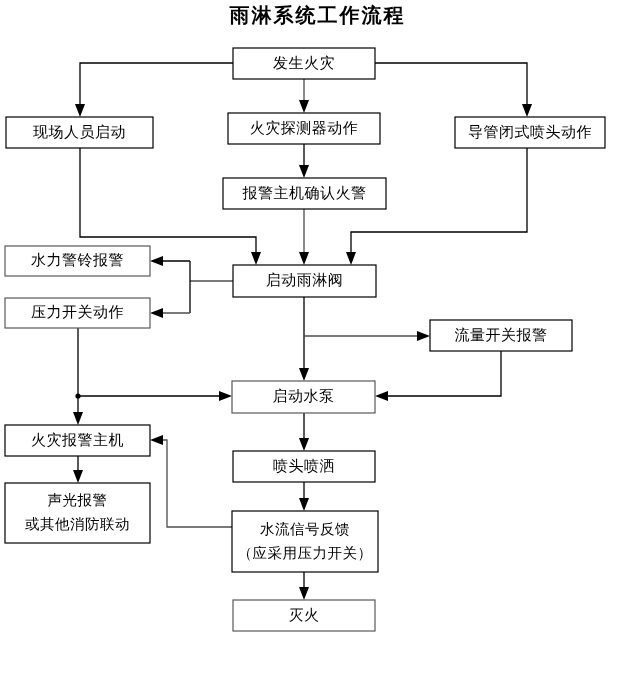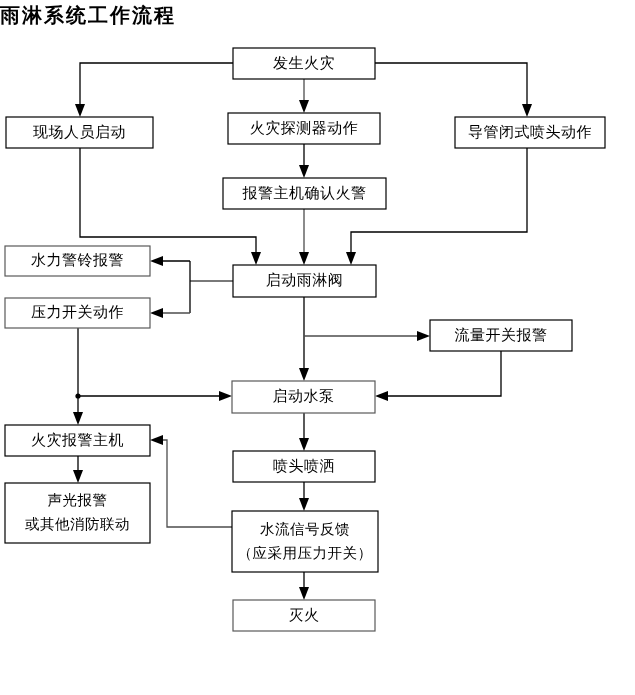--- a/index.html
+++ b/index.html
@@ -17,21 +17,21 @@
     position: relative;
     width: 635px;
     height: 695px;
     background: #ffffff;
   }
   #title {
     position: absolute;
     left: 0;
     top: 2px;
     width: 635px;
-    text-align: left;
+    text-align: center;
     font-family: "DejaVu Serif", "Liberation Serif", serif;
     font-weight: bold;
     font-size: 20px;
     letter-spacing: 2px;
     color: #000000;
   }
   svg#flow {
     position: absolute;
     left: 0;
     top: 0;

